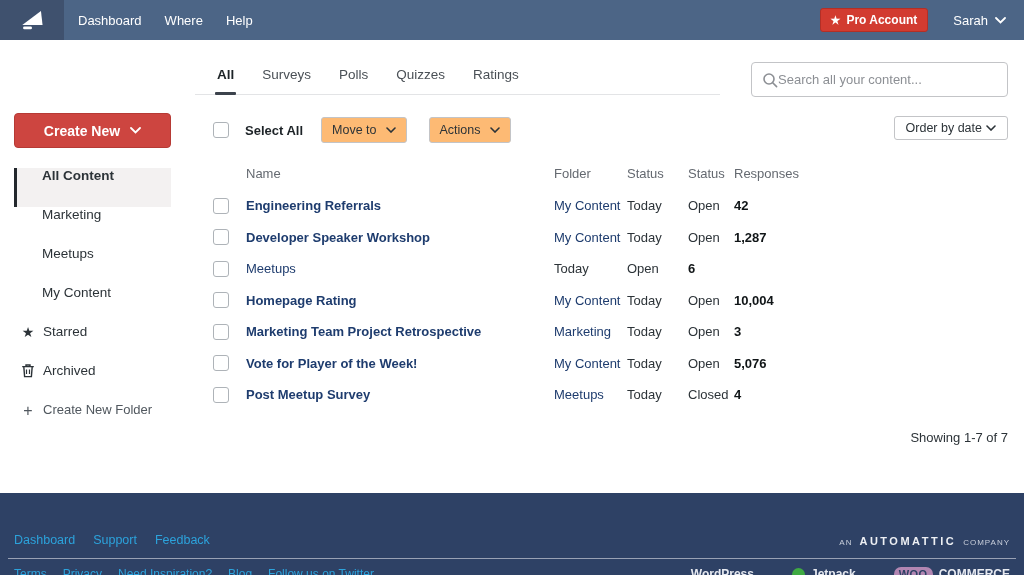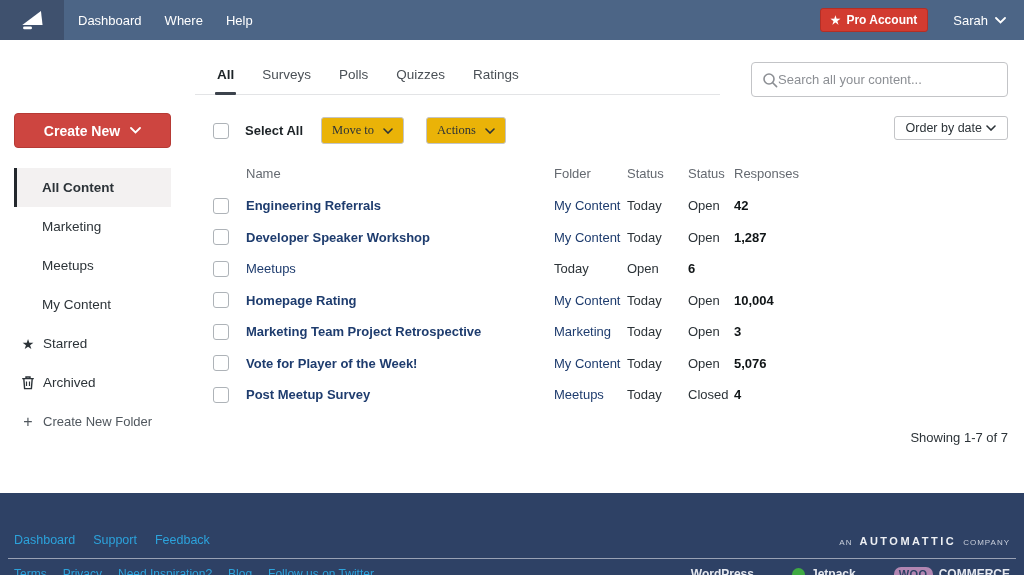--- a/index.html
+++ b/index.html
@@ -40,32 +40,32 @@
 
   
   .create-btn { position:absolute; top:113px; left:14px; width:157px; height:35px;
     background:#cd4540; border:1px solid #b63a35; border-radius:4px; color:#fff;
     font-size:14px; font-weight:600; display:flex; align-items:center; justify-content:center;
     gap:10px; cursor:pointer; font-family:"Liberation Sans", sans-serif; }
   .bulk-bar { position:absolute; top:117px; left:213px; display:flex; align-items:center; }
   .checkbox { width:16px; height:16px; border:1px solid #aeb3b8; border-radius:3px;
     background:#fff; display:inline-block; cursor:pointer; flex:none; }
   .select-all-label { font-size:13px; font-weight:700; color:#1d2327; margin-left:16px; }
-  .dropdown-btn { display:flex; align-items:center; gap:9px; background:#eab308;
+  .dropdown-btn { display:flex; align-items:center; gap:9px; background:#fdba74;
     border:1px solid #c3c4c7; border-radius:3px; padding:5px 10px; font-size:12.5px;
-    color:#2c3338; cursor:pointer; font-family:Liberation Serif, serif; }
+    color:#2c3338; cursor:pointer; font-family:Liberation Sans, sans-serif; }
   .dd-move { margin-left:18px; } .dd-actions { margin-left:22px; }
   .order-btn { position:absolute; top:116px; right:16px; background:#fff;
     border:1px solid #c3c4c7; border-radius:3px; padding:4px 11px; font-size:12.5px;
     color:#2c3338; display:flex; align-items:center; gap:4px; cursor:pointer;
     font-family:"Liberation Sans", sans-serif; }
 
   
   .sidebar { position:absolute; top:168px; left:14px; width:157px; }
-  .side-item { height:39px; display:flex; align-items:center; font-size:13.5px;
+  .side-item { height:39px; display:flex; align-items:flex-start; font-size:13.5px;
     color:#2c3338; padding-left:28px; cursor:pointer; }
   .side-item.active { background:#f3f1f1; font-weight:700; border-left:3px solid #23282d;
     padding-left:25px; }
   .side-item.with-icon { padding-left:6px; }
   .side-icon { width:16px; display:flex; align-items:center; justify-content:center;
     margin-right:7px; font-size:14px; color:#2c3338; flex:none; }
   .side-item.muted { color:#50575e; font-size:13px; }
   .plus-glyph { font-size:16px; font-weight:400; color:#50575e; }
 
   

